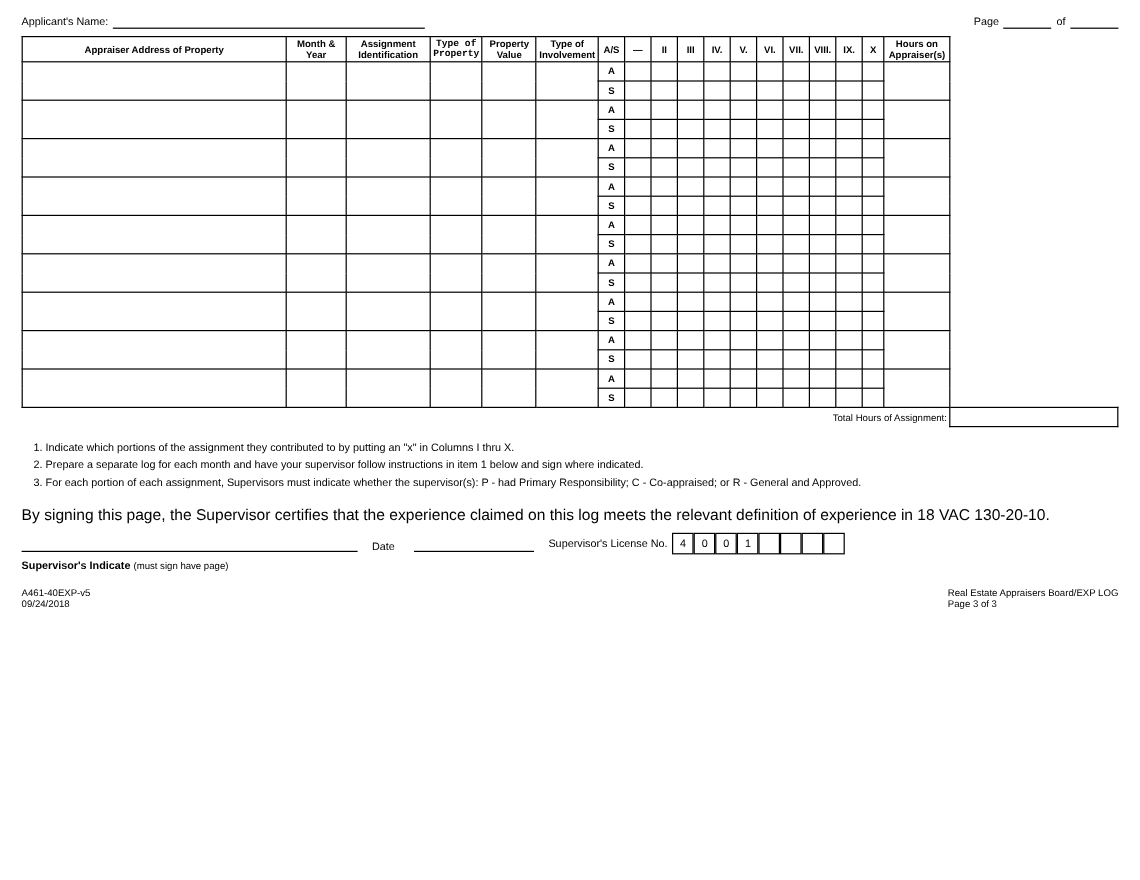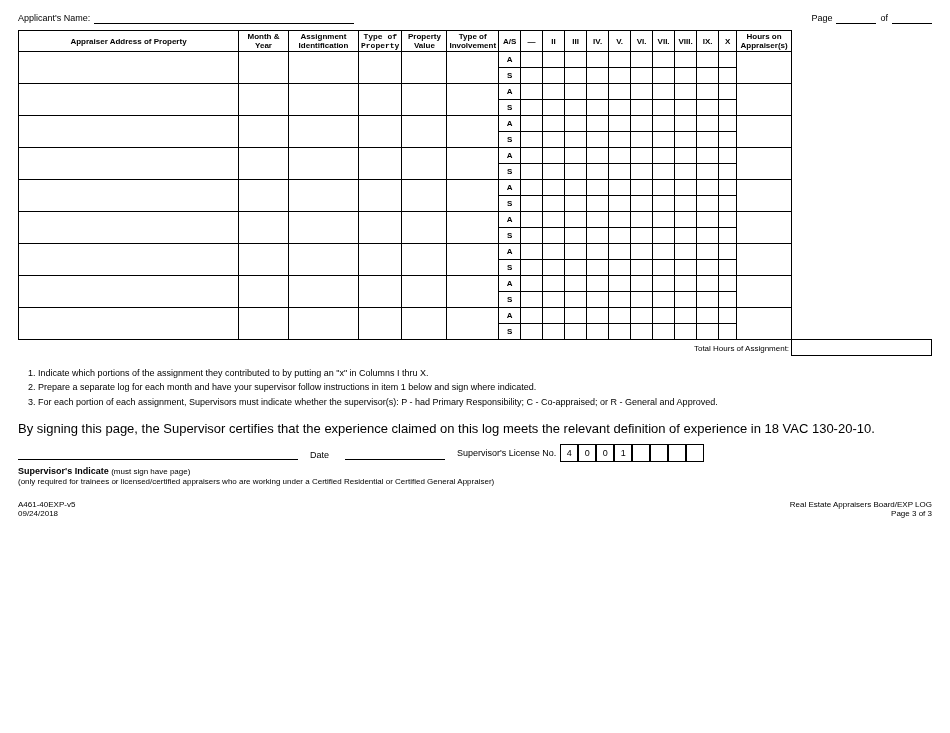--- a/index.html
+++ b/index.html
@@ -539,26 +539,25 @@
         <span class="license-box"></span>
         <span class="license-box"></span>
         <span class="license-box"></span>
       </span>
     </span>
   </div>
   <div style="margin-top:4px;">
     <span class="sig-label">Supervisor's Indicate</span>
     <span class="sig-note">(must sign have page)</span>
     <br>
-    <span class="sig-note">(only required for trainees or licensed/certified appraisers who are working under a Certified Residential or Certified General Appraiser)</span>
   </div>
 </div>
 
 <div class="footer-bottom">
   <div>
     <div>A461-40EXP-v5</div>
     <div>09/24/2018</div>
   </div>
-  <div style="text-align:right;">
+  <div style="">
     <div>Real Estate Appraisers Board/EXP LOG</div>
     <div>Page 3 of 3</div>
   </div>
 </div>
 
 </body></html>

